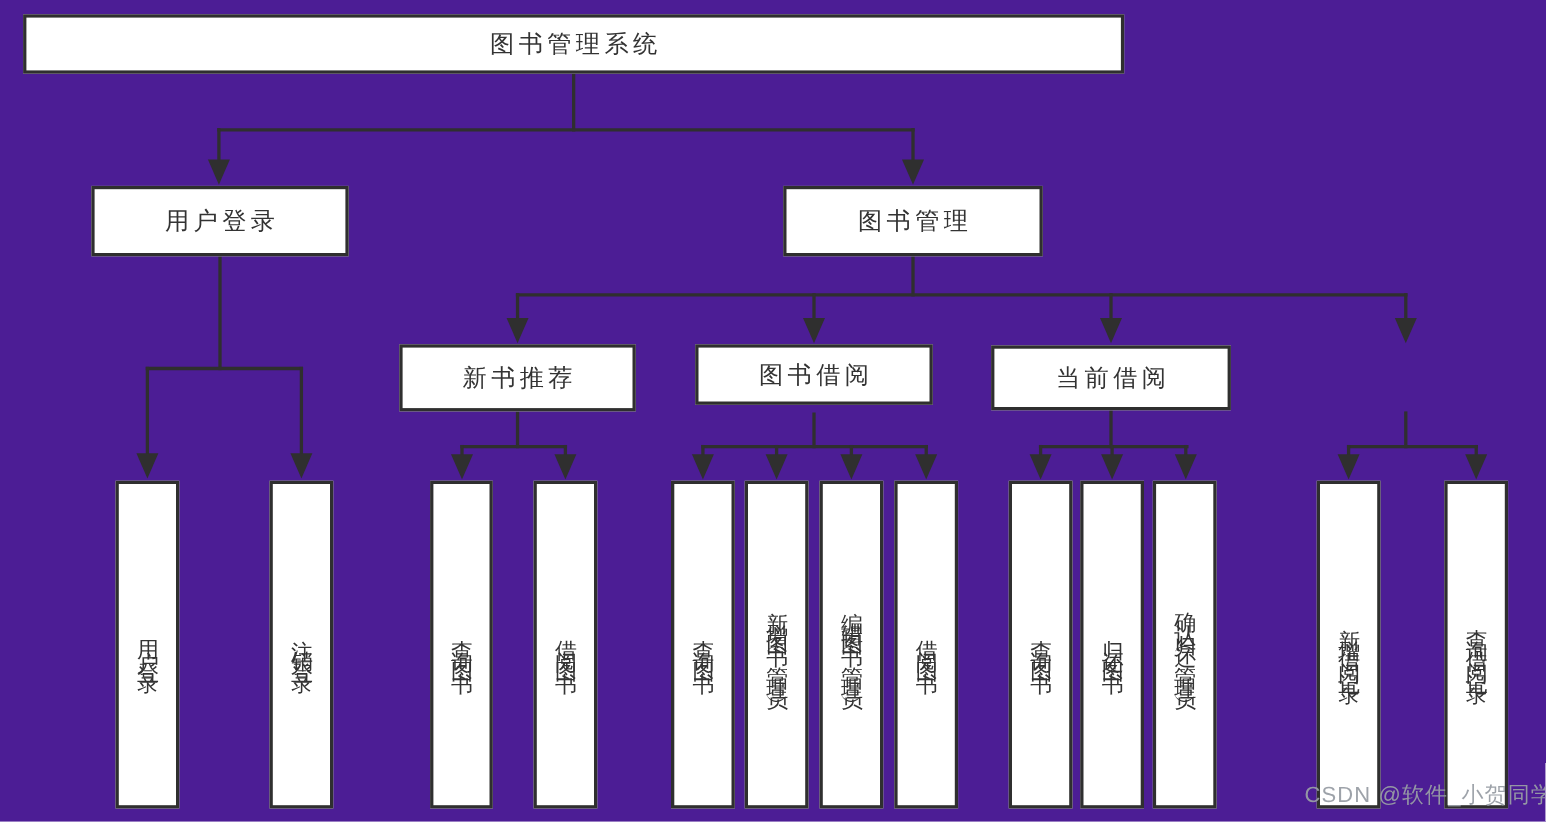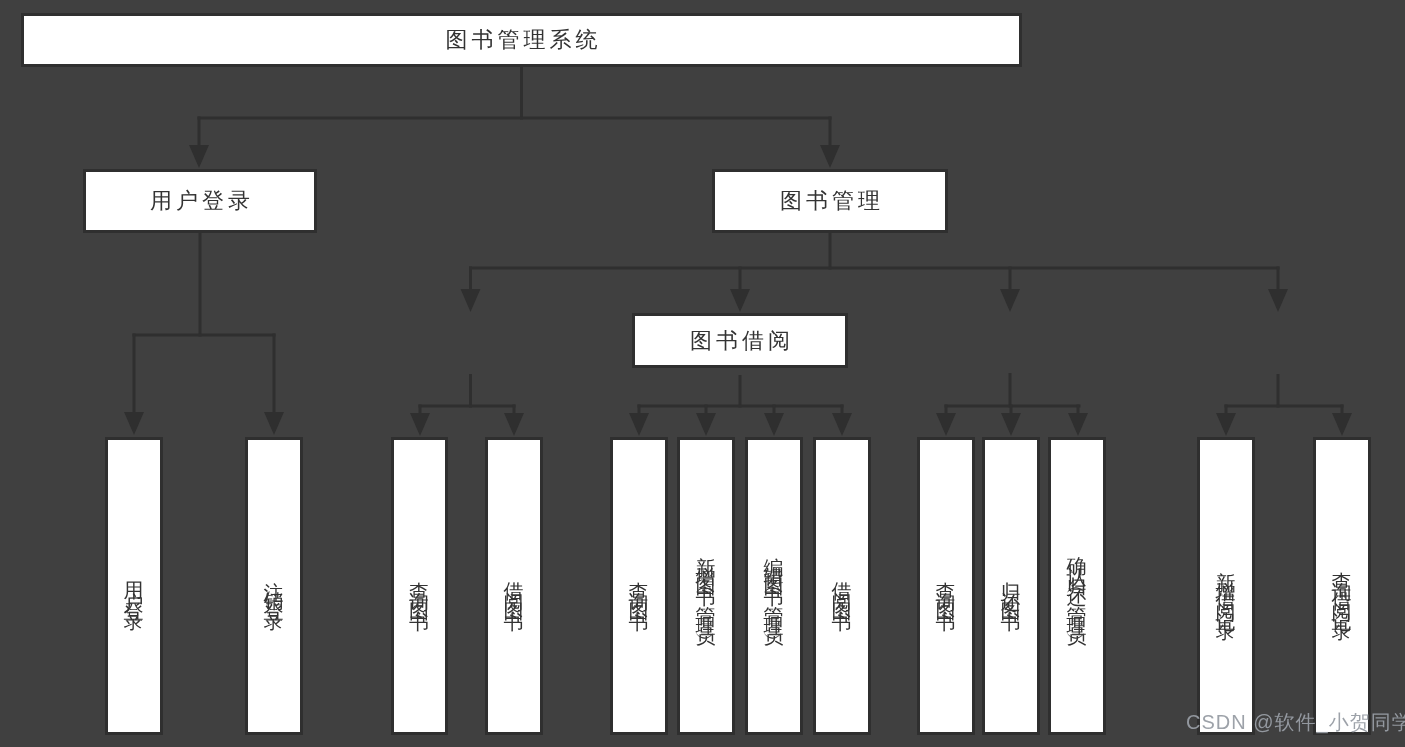--- a/index.html
+++ b/index.html
@@ -1,17 +1,17 @@
 <!DOCTYPE html>
 <html><head>
 <meta charset="utf-8">
 <style>
   html,body{margin:0;padding:0;background:#fff;}
   .canvas{
-    position:relative;width:1405px;height:747px;background:#404040;overflow:hidden;
+    position:relative;width:1405px;height:747px;background:#4c1d95;overflow:hidden;
     font-family:"Liberation Sans","DejaVu Sans",sans-serif;color:#333333;
   }
   .canvas svg{position:absolute;left:0;top:0;z-index:0;}
   .node{
     position:absolute;box-sizing:border-box;border:3px solid #2f2f2f;background:#ffffff;
     display:flex;align-items:center;justify-content:center;z-index:1;
   }
   .hlabel{font-size:22px;letter-spacing:4px;color:#333333;white-space:nowrap;text-indent:4px;}
   .vtext{
     writing-mode:vertical-rl;text-orientation:mixed;
@@ -109,22 +109,28 @@
     <span class="hlabel">图书管理系统</span>
   </div>
 
   <div class="node" style="left:83px;top:169px;width:234px;height:64px;">
     <span class="hlabel">用户登录</span>
   </div>
   <div class="node" style="left:712px;top:169px;width:236px;height:64px;">
     <span class="hlabel">图书管理</span>
   </div>
 
+  <div class="node" style="left:363px;top:313px;width:215px;height:61px;">
+    <span class="hlabel">新书推荐</span>
+  </div>
   <div class="node" style="left:632px;top:313px;width:216px;height:55px;">
     <span class="hlabel">图书借阅</span>
+  </div>
+  <div class="node" style="left:901px;top:314px;width:218px;height:59px;">
+    <span class="hlabel">当前借阅</span>
   </div>
 
   <div class="node" style="left:105px;top:437px;width:58px;height:298px;">
     <span class="vtext">用户登录</span>
   </div>
   <div class="node" style="left:245px;top:437px;width:58px;height:298px;">
     <span class="vtext">注销登录</span>
   </div>
 
   <div class="node" style="left:391px;top:437px;width:57px;height:298px;">

